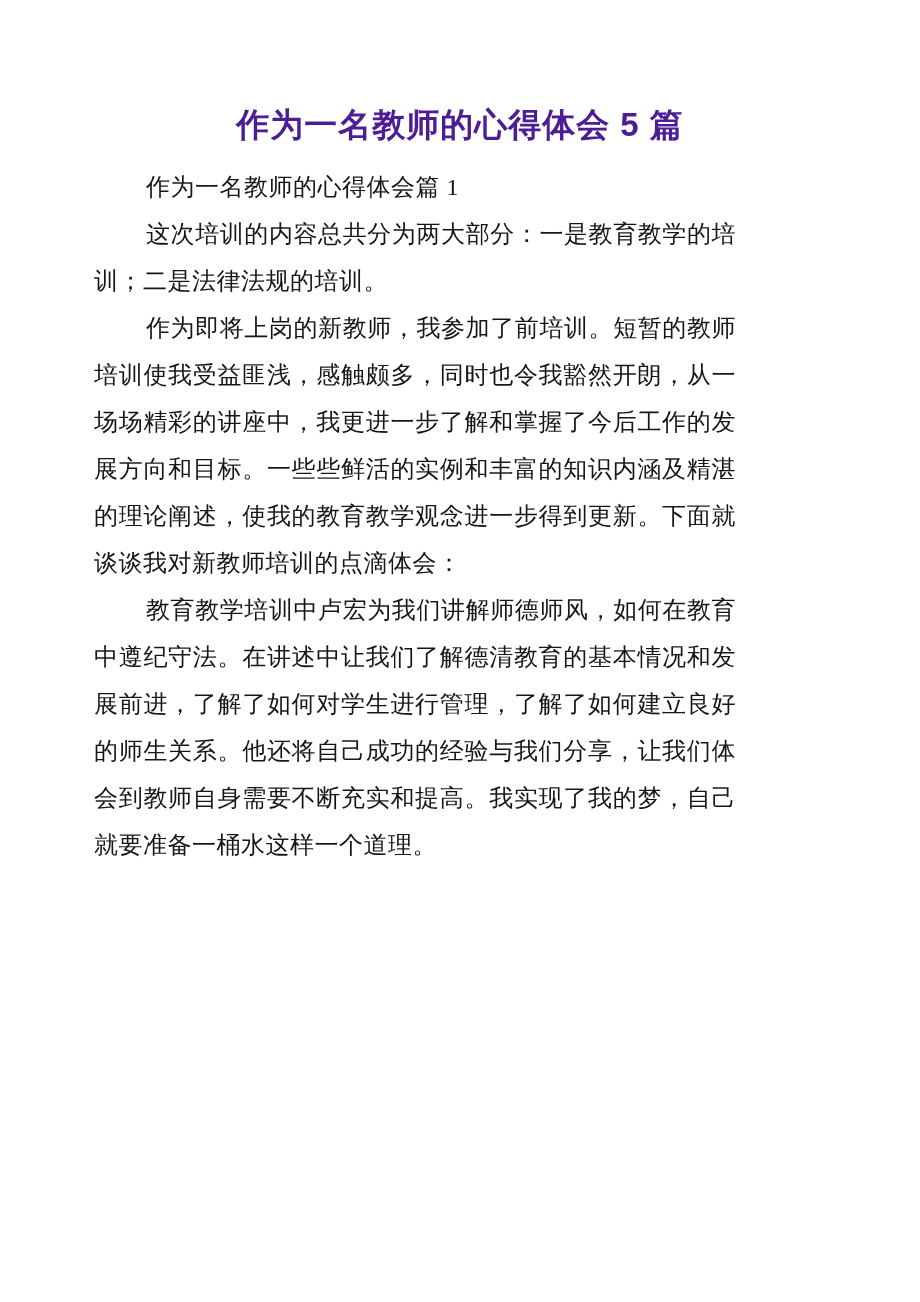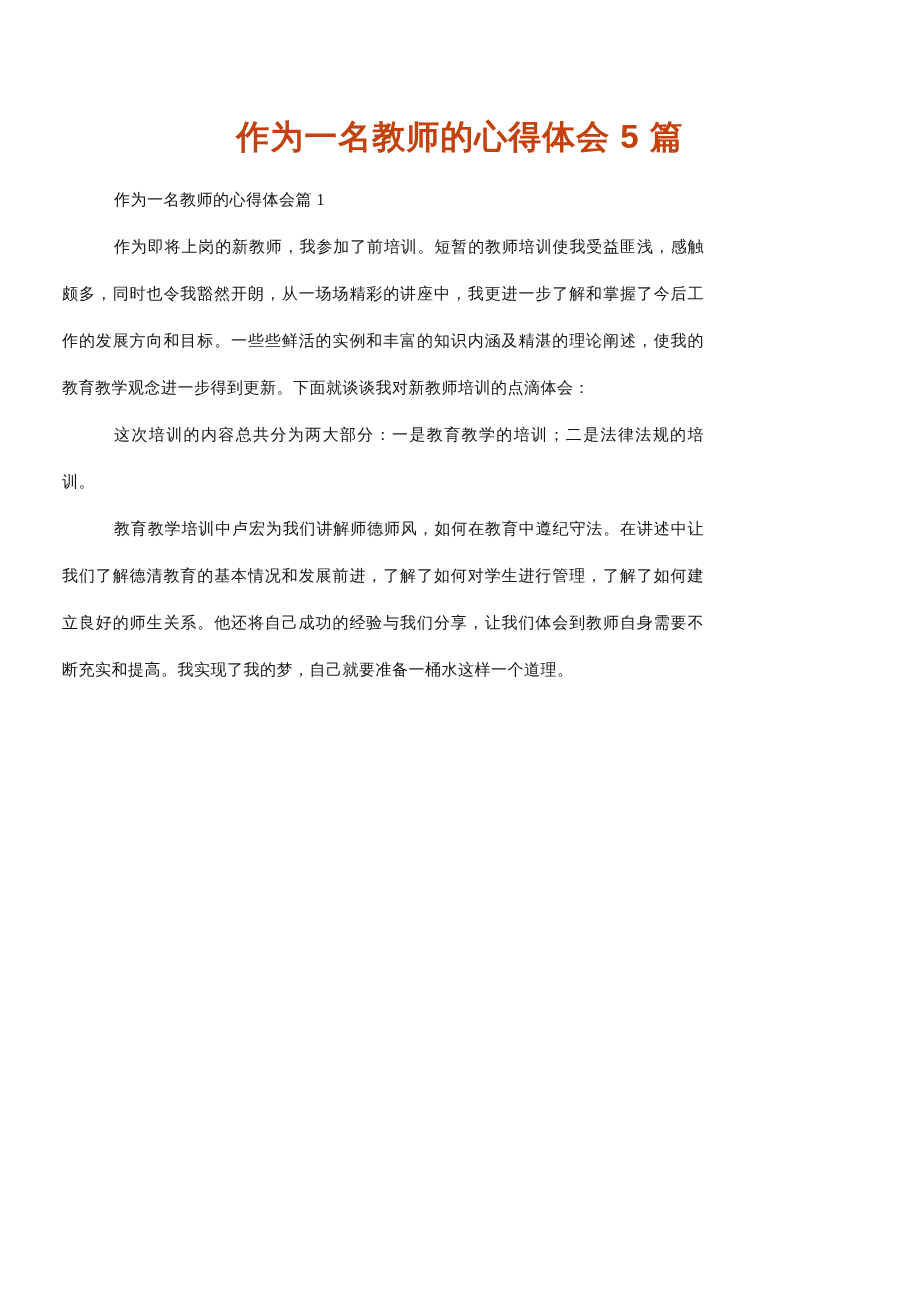--- a/index.html
+++ b/index.html
@@ -9,52 +9,52 @@
   }
   .page {
     position: relative;
     width: 920px;
     height: 1302px;
     background: #ffffff;
     overflow: hidden;
     box-sizing: border-box;
   }
   .doc-title {
-    margin: 12px;
+    margin: 0;
     padding-top: 101px;
     text-align: center;
     font-family: "Liberation Sans", "DejaVu Sans", sans-serif;
     font-weight: 700;
     font-size: 33px;
     line-height: 48px;
     letter-spacing: 1px;
-    color: #c2410c;
+    color: #4c1d95;
   }
   .doc-body {
     width: 642px;
-    margin: 15px auto 0 62px;
+    margin: 15px auto 0 94px;
     font-family: "Liberation Serif", "DejaVu Serif", serif;
-    font-size: 16px;
+    font-size: 24px;
     line-height: 47px;
     letter-spacing: 0.5px;
     color: #161616;
     text-align: justify;
     text-justify: inter-character;
   }
   .doc-body p {
     margin: 0;
     padding: 0;
     text-indent: 52px;
   }
 </style>
 </head>
 <body>
 
 <div class="page">
   <h1 class="doc-title">作为一名教师的心得体会 5 篇</h1>
 
   <div class="doc-body">
     <p>作为一名教师的心得体会篇 1</p>
+    <p>这次培训的内容总共分为两大部分：一是教育教学的培训；二是法律法规的培训。</p>
     <p>作为即将上岗的新教师，我参加了前培训。短暂的教师培训使我受益匪浅，感触颇多，同时也令我豁然开朗，从一场场精彩的讲座中，我更进一步了解和掌握了今后工作的发展方向和目标。一些些鲜活的实例和丰富的知识内涵及精湛的理论阐述，使我的教育教学观念进一步得到更新。下面就谈谈我对新教师培训的点滴体会：</p>
-    <p>这次培训的内容总共分为两大部分：一是教育教学的培训；二是法律法规的培训。</p>
     <p>教育教学培训中卢宏为我们讲解师德师风，如何在教育中遵纪守法。在讲述中让我们了解德清教育的基本情况和发展前进，了解了如何对学生进行管理，了解了如何建立良好的师生关系。他还将自己成功的经验与我们分享，让我们体会到教师自身需要不断充实和提高。我实现了我的梦，自己就要准备一桶水这样一个道理。</p>
   </div>
 </div>
 
 </body></html>

